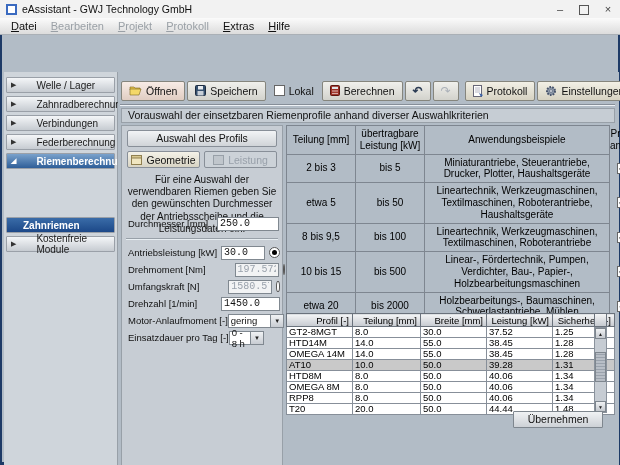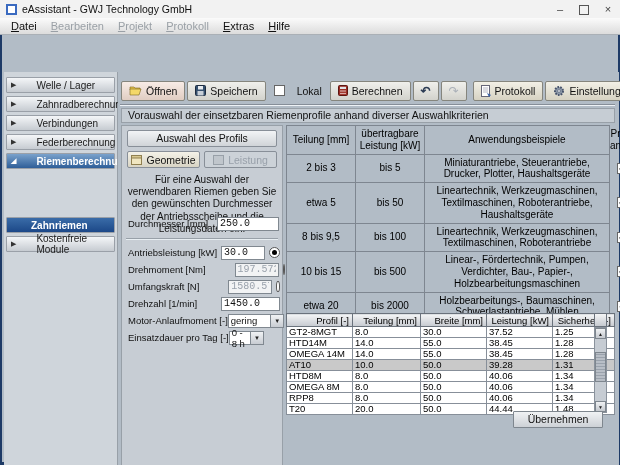--- a/index.html
+++ b/index.html
@@ -28,34 +28,34 @@
     box-sizing:border-box;}
   
   .sidebar{position:absolute;left:2px;top:37px;width:114px;height:421px;background:#cfd5db;
     border-right:1px solid #98a0a8;box-sizing:border-box;padding-top:5px;}
   .sbi{height:16px;margin:0 2px 3px 2px;background:linear-gradient(#f4f6f8,#c6cbd1);
     border:1px solid #9aa0a8;border-radius:1px;display:flex;align-items:center;
     font-size:10px;color:#1a1a1a;padding-left:4px;box-sizing:border-box;gap:20px;}
   .sbi .arr{font-size:7px;color:#333;}
   .sbi.sel{background:linear-gradient(#7aa2cc,#2e5e98);color:#fff;font-weight:bold;}
   .sbi.sel .arr{color:#fff;}
-  .sbi.sub{background:linear-gradient(#3a6ca8,#1c4888);color:#fff;font-weight:bold;padding-left:24px;margin-top:48px;}
+  .sbi.sub{background:linear-gradient(#3a6ca8,#1c4888);color:#fff;font-weight:bold;padding-left:16px;margin-top:48px;}
   
   .main{position:absolute;left:116px;top:37px;width:501px;height:421px;background:#b2bcc6;}
   
   .toolbar{position:absolute;left:3px;top:8px;height:21px;display:flex;align-items:center;}
   .tbtn{height:20px;display:flex;align-items:center;gap:4px;padding:0 7px;font-size:10.5px;
     color:#111;border:1px solid #85857d;border-radius:2px;
     background:linear-gradient(#f2f0e6,#d6d2c2);box-sizing:border-box;white-space:nowrap;}
   .tbtn.pink{background:linear-gradient(#f8ece6,#e0cdc2);}
   .tbtn.gray{background:linear-gradient(#f0f0ec,#d2d2cc);}
   .tbtn.small{width:26px;justify-content:center;padding:0;font-size:12px;}
   .tbtn .uglyph{font-size:12px;line-height:12px;color:#2c3c54;font-weight:bold;}
   .tbtn .uglyph.dis{color:#aab0b8;font-weight:normal;}
-  .localbox{display:flex;align-items:center;gap:12px;font-size:10.5px;color:#111;margin:0 8px;}
+  .localbox{display:flex;align-items:center;gap:4px;font-size:10.5px;color:#111;margin:0 8px;}
   .cb{width:11px;height:11px;background:#fff;border:1px solid #666;box-sizing:border-box;
     font-size:9px;line-height:9px;text-align:center;font-weight:bold;color:#000;}
   .gap6{width:6px;}.gap2{width:2px;}
   .hr-groove{position:absolute;left:2px;top:32px;width:495px;height:0;
     border-top:1px solid #868e98;border-bottom:1px solid #eef2f6;}
   
   .infobar{position:absolute;left:3px;top:36px;width:494px;height:15px;background:#c6cdd4;
     border:1px solid #98a0a8;box-sizing:border-box;font-size:10.5px;color:#111;
     line-height:13px;padding-left:6px;}
   

